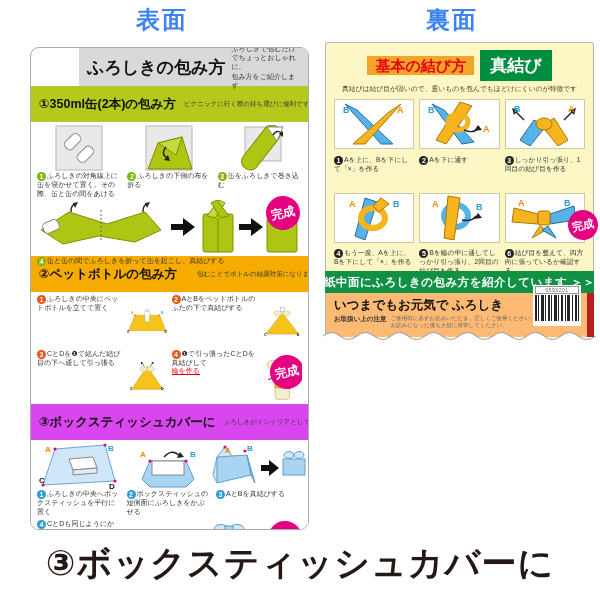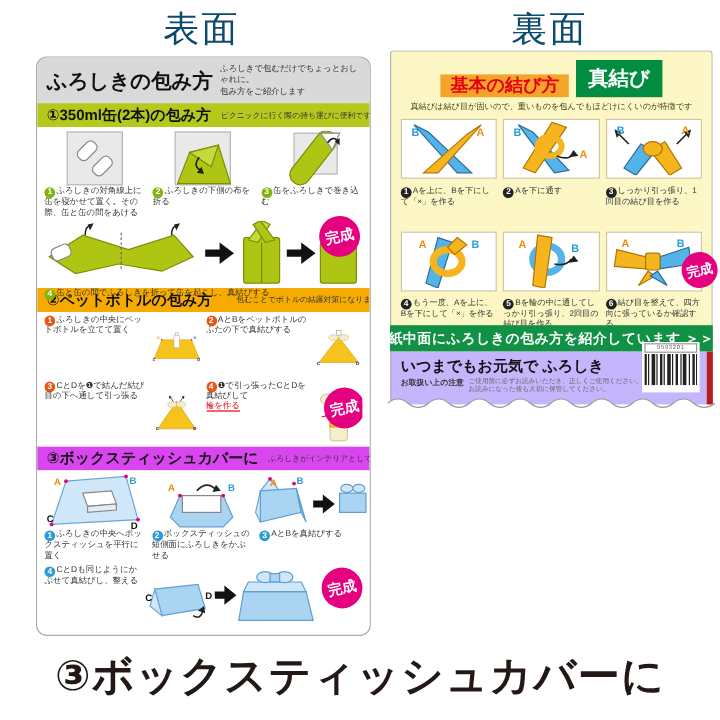--- a/index.html
+++ b/index.html
@@ -1,30 +1,30 @@
 <!DOCTYPE html>
 <html><head>
 <meta charset="utf-8">
 <style>
   html,body{margin:0;padding:0;background:#fff;}
   body{font-family:"Liberation Sans","DejaVu Sans",sans-serif;color:#222;}
   #stage{position:relative;width:600px;height:600px;background:#fff;overflow:hidden;}
-  .side-label{position:absolute;top:4px;font-size:30px;font-weight:400;color:#0c4a6e;letter-spacing:2px;}
+  .side-label{position:absolute;top:4px;font-size:24px;font-weight:700;color:#3b82f6;letter-spacing:2px;}
   #label-front{left:136px;}
   #label-back{left:426px;}
   .bottom-caption{position:absolute;left:0;top:540px;width:600px;text-align:center;
     font-size:35px;font-weight:600;color:#231815;letter-spacing:1px;}
 
   
   .fc{position:absolute;left:30px;top:47px;width:277px;height:481px;background:#fff;
       border:1px solid #aaa;border-radius:9px;overflow:hidden;}
-  .fhead{height:38px;background:#d9d9da;display:flex;align-items:center;padding:0 8px;gap:6px;}
+  .fhead{height:38px;background:#d9d9da;display:flex;align-items:center;padding:0 8px;gap:6px;margin-left:48px;}
   .ftitle{font-size:17px;font-weight:bold;color:#111;white-space:nowrap;}
   .fsub{font-size:7px;color:#333;line-height:1.3;}
-  .sbar{height:20px;display:flex;align-items:center;padding:0 8px;gap:8px;}
+  .sbar{height:36px;display:flex;align-items:center;padding:0 8px;gap:8px;}
   .sbar .sh{font-size:12.5px;font-weight:bold;color:#111;white-space:nowrap;}
   .sbar .sn{font-size:6.5px;color:#333;white-space:nowrap;}
   .bar-green{background:#b4c91c;}
   .bar-orange{background:#f6ab00;gap:20px;}
   .bar-blue{background:#d946ef;}
   .sec{position:relative;background:#fff;}
   .s1{height:134px;padding:3px 6px 0 6px;box-sizing:border-box;}
   .row3{display:flex;gap:6px;}
   .col{width:86px;display:flex;flex-direction:column;align-items:center;}
   .cap{margin:1px 0 0 0;font-size:7px;line-height:1.25;color:#333;align-self:stretch;}
@@ -42,32 +42,32 @@
   .red{color:#e60012;border-bottom:1px solid #e60012;}
   .redline{position:absolute;left:96px;top:30px;width:60px;height:1px;background:#e60012;
            transform:rotate(-14deg);transform-origin:left;}
   .s3{height:131px;padding:3px 6px 0 6px;box-sizing:border-box;}
   .s3r2{position:relative;display:flex;gap:4px;margin-top:2px;align-items:flex-start;}
   .s3r2 .cap{flex:0 0 80px;}
 
   
   .bc{position:absolute;left:325px;top:42px;width:267px;height:250px;background:#fcf7c5;
       border:1px solid #b5b5b5;border-bottom:none;border-radius:3px 3px 0 0;box-sizing:content-box;}
-  .bhead{display:flex;justify-content:center;align-items:flex-end;gap:6px;padding-top:7px;}
+  .bhead{display:flex;justify-content:center;align-items:center;gap:6px;padding-top:7px;}
   .btitle{background:#f4a428;color:#e60012;font-size:15px;font-weight:bold;padding:0 8px;line-height:19px;}
   .bbadge{background:#008d40;color:#fff;font-size:17px;font-weight:bold;padding:6px 10px;line-height:19px;}
   .bsub{text-align:center;font-size:6.8px;color:#44401a;margin-top:3px;}
   .bgrid{display:grid;grid-template-columns:repeat(3,1fr);gap:5px 5px;padding:5px 8px 0 8px;}
   .bbox{position:relative;background:#fff;border:1px solid #cfc9a0;height:48px;}
   .bcap{font-size:6.8px;line-height:1.25;color:#333;min-height:25px;}
   .banner{position:absolute;left:-1px;right:-1px;top:228px;height:22px;background:#119144;color:#fff;
           display:flex;align-items:center;justify-content:center;font-size:11.5px;font-weight:bold;
           letter-spacing:0.5px;white-space:nowrap;}
-  .bwhite{position:absolute;left:-1px;right:-1px;top:250px;height:44px;background:#c4b5fd;
-          border-left:1px solid #b5b5b5;border-right:5px solid #b91c1c;box-sizing:border-box;}
+  .bwhite{position:absolute;left:-1px;right:-1px;top:250px;height:44px;background:#fdba74;
+          border-left:1px solid #b5b5b5;border-right:7px solid #b91c1c;box-sizing:border-box;}
   .bprod{font-size:12.5px;font-weight:bold;color:#111;margin:4px 0 1px 8px;}
   .bnotice{display:flex;gap:4px;margin-left:8px;align-items:flex-start;}
   .bnlabel{font-size:6.5px;font-weight:bold;color:#333;white-space:nowrap;}
   .bntext{font-size:5.5px;color:#666;line-height:1.3;}
   .wave{position:absolute;left:-3px;bottom:-8px;width:273px;height:16px;z-index:3;}
   .bcode{position:absolute;right:6px;top:-8px;z-index:5;background:#fff;padding:1px 2px;}
   .bnum{display:block;border:1px solid #999;font-size:5px;color:#666;text-align:center;
         padding:0 2px;margin-bottom:1px;letter-spacing:0.5px;}
   svg text{font-family:"Liberation Sans","DejaVu Sans",sans-serif;font-weight:bold;}
 </style>

